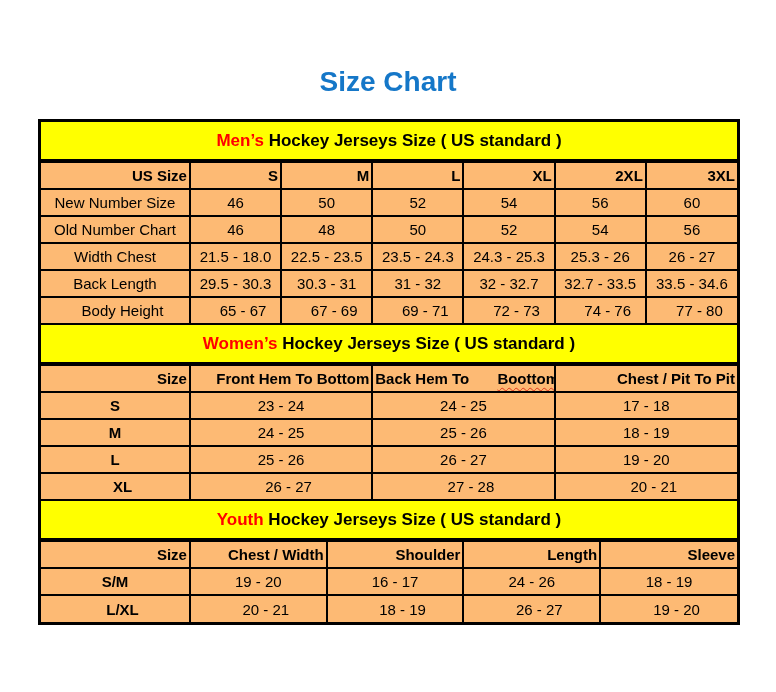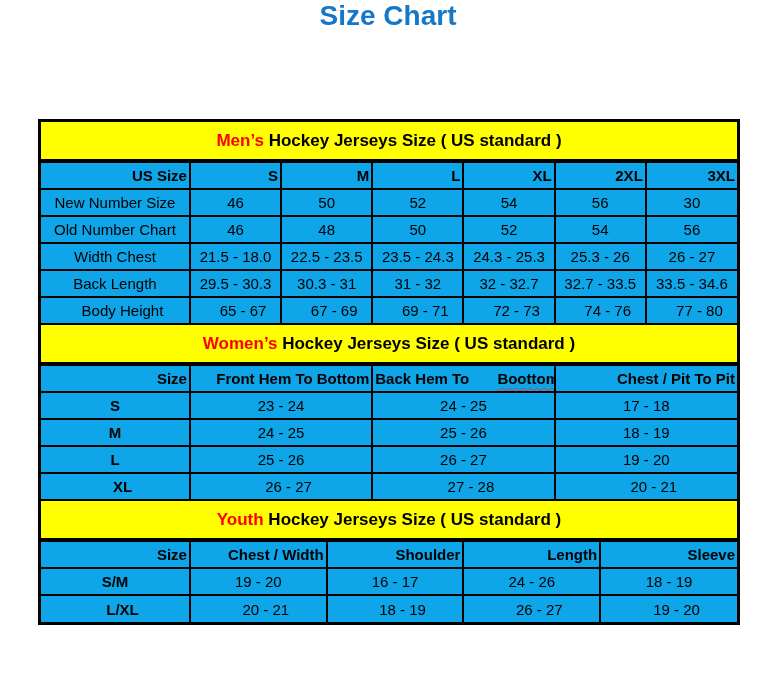--- a/index.html
+++ b/index.html
@@ -9,29 +9,30 @@
     height: 692px;
     font-family: "Liberation Sans", sans-serif;
     color: #000000;
     overflow: hidden;
   }
   .page { width: 776px; height: 692px; position: relative; }
   .page-title {
     text-align: center;
     font-size: 28px;
     font-weight: bold;
+    padding-top: 66px;
     letter-spacing: 0px;
   }
   .chart-wrap {
     position: absolute;
     left: 38px;
     top: 119px;
     width: 702px;
     border: 3px solid #000000;
-    background: #0ea5e9;
+    background: #fdba74;
   }
   .band {
     background: #FFFF00;
     border-bottom: 2px solid #000000;
     height: 39px;
     display: flex;
     align-items: center;
     justify-content: center;
     font-size: 17px;
     font-weight: bold;
@@ -103,21 +104,21 @@
           </tr>
         </thead>
         <tbody>
           <tr>
             <td>New Number Size</td>
             <td>46</td>
             <td>50</td>
             <td>52</td>
             <td>54</td>
             <td>56</td>
-            <td>30</td>
+            <td>60</td>
           </tr>
           <tr>
             <td>Old Number Chart</td>
             <td>46</td>
             <td>48</td>
             <td>50</td>
             <td>52</td>
             <td>54</td>
             <td>56</td>
           </tr>

